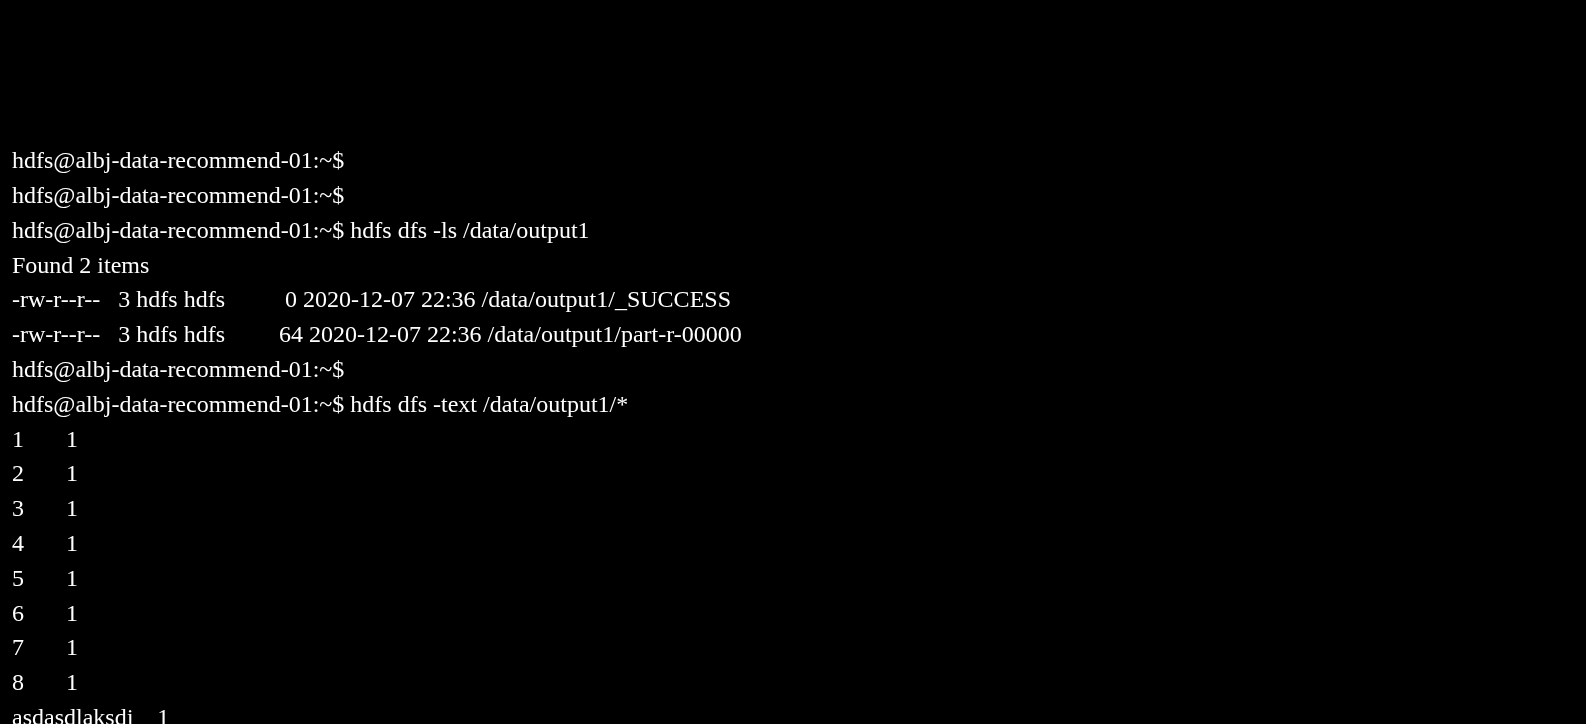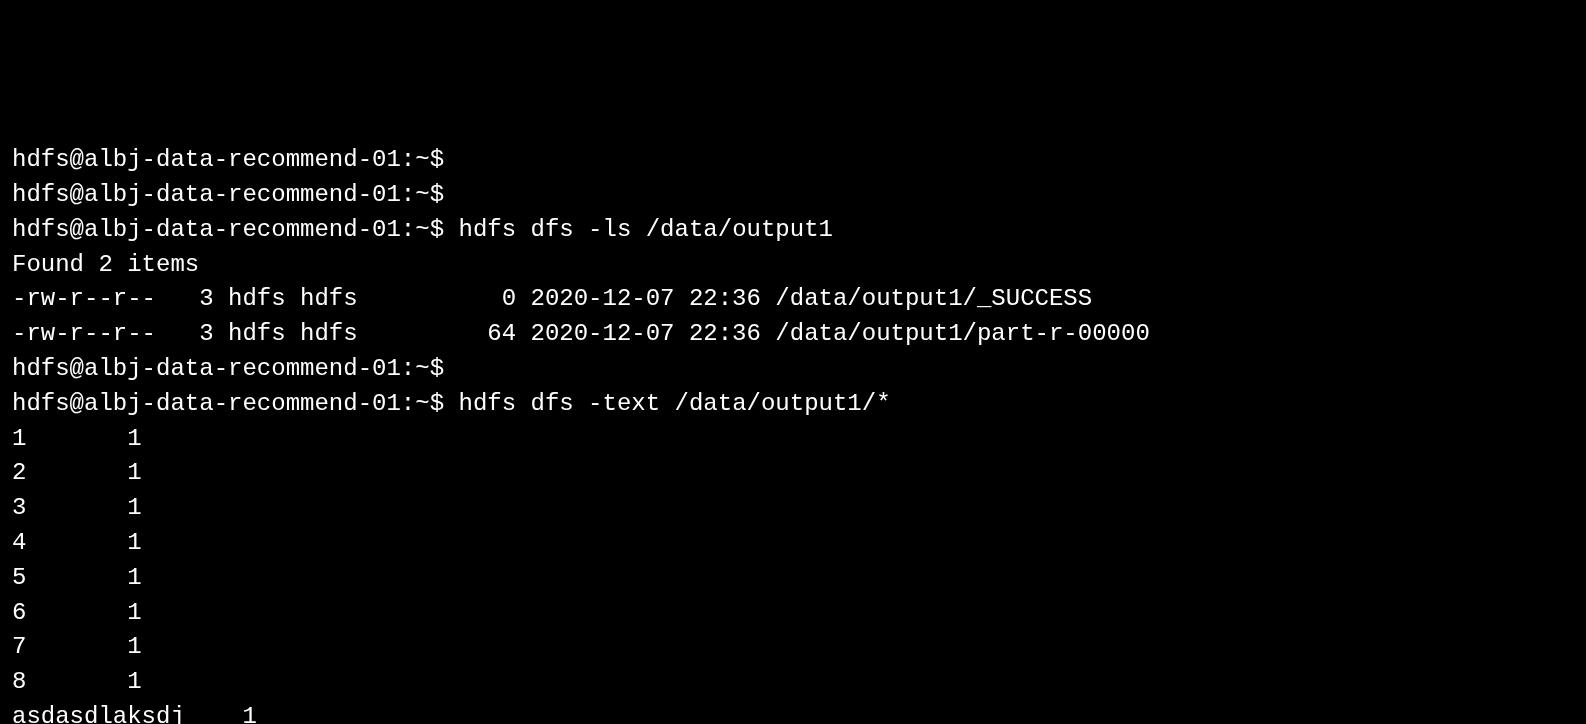--- a/index.html
+++ b/index.html
@@ -14,20 +14,21 @@
       font-size: 24px;
       line-height: 1.45;
       padding: 4px 12px;
       width: 1586px;
       height: 724px;
       overflow: hidden;
       white-space: pre;
     }
     .terminal-line {
       display: block;
+      font-family: Liberation Serif, serif;
     }
   </style>
 </head>
 <body>
 
 
 
 <div class="terminal"><span class="terminal-line"><span>hdfs@albj-data-recommend-01:~$</span><span></span></span><span class="terminal-line"><span>hdfs@albj-data-recommend-01:~$</span><span></span></span><span class="terminal-line"><span>hdfs@albj-data-recommend-01:~$</span><span> hdfs dfs -ls /data/output1</span></span><span class="terminal-line">Found 2 items</span><span class="terminal-line">-rw-r--r--   3 hdfs hdfs          0 2020-12-07 22:36 /data/output1/_SUCCESS</span><span class="terminal-line">-rw-r--r--   3 hdfs hdfs         64 2020-12-07 22:36 /data/output1/part-r-00000</span><span class="terminal-line"><span>hdfs@albj-data-recommend-01:~$</span><span></span></span><span class="terminal-line"><span>hdfs@albj-data-recommend-01:~$</span><span> hdfs dfs -text /data/output1/*</span></span><span class="terminal-line">1       1</span><span class="terminal-line">2       1</span><span class="terminal-line">3       1</span><span class="terminal-line">4       1</span><span class="terminal-line">5       1</span><span class="terminal-line">6       1</span><span class="terminal-line">7       1</span><span class="terminal-line">8       1</span><span class="terminal-line">asdasdlaksdj    1</span></div>
 
 

